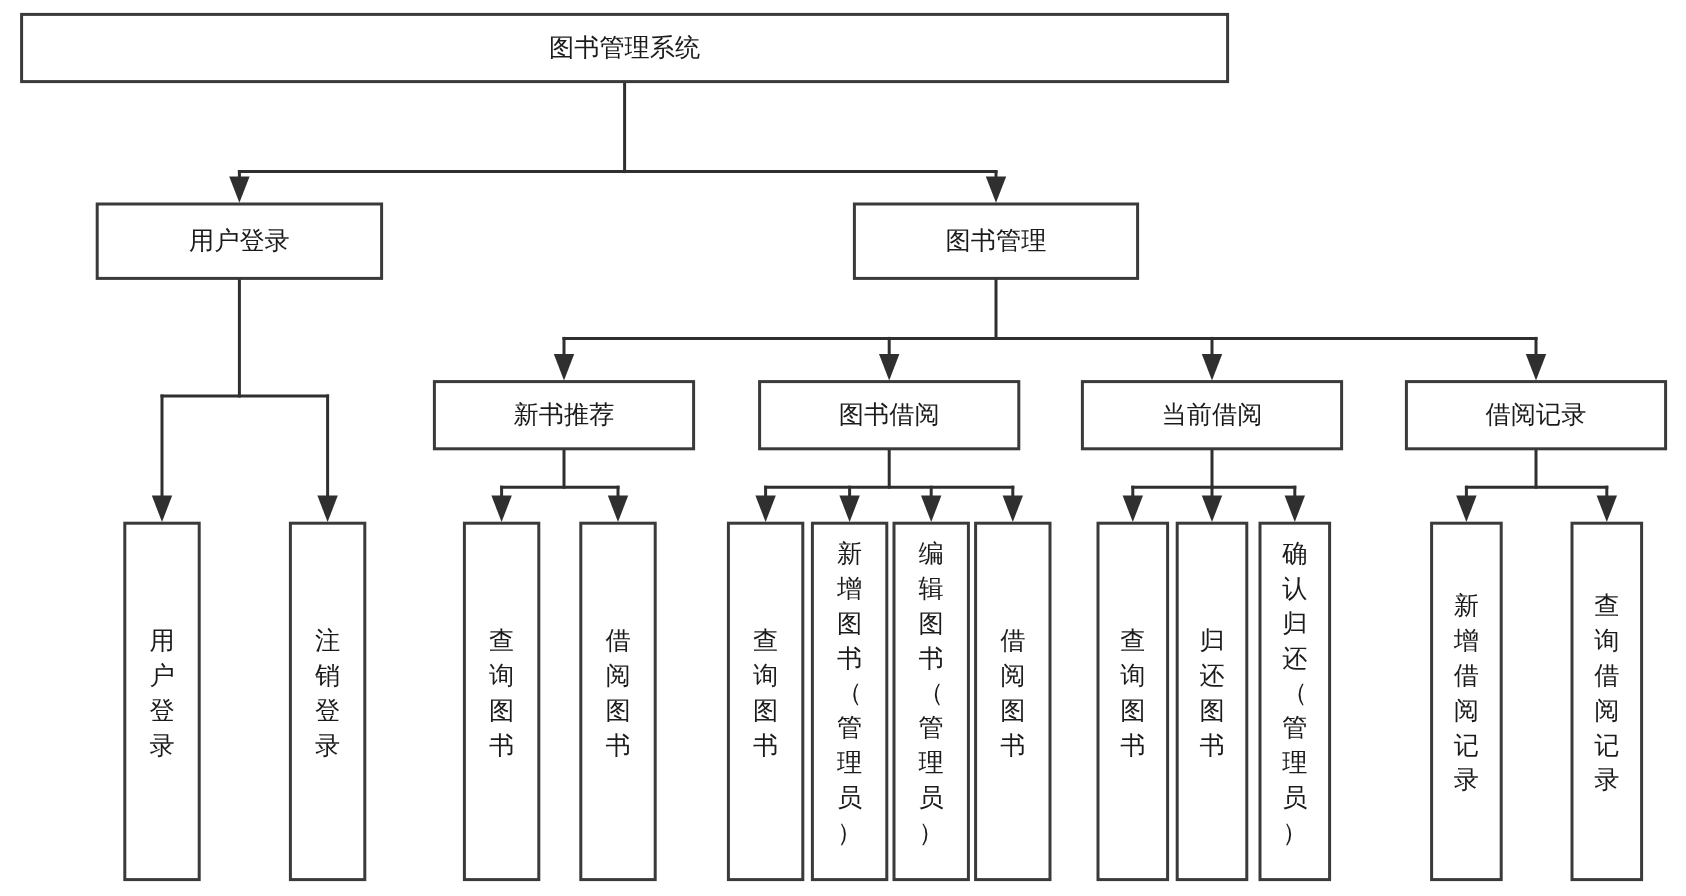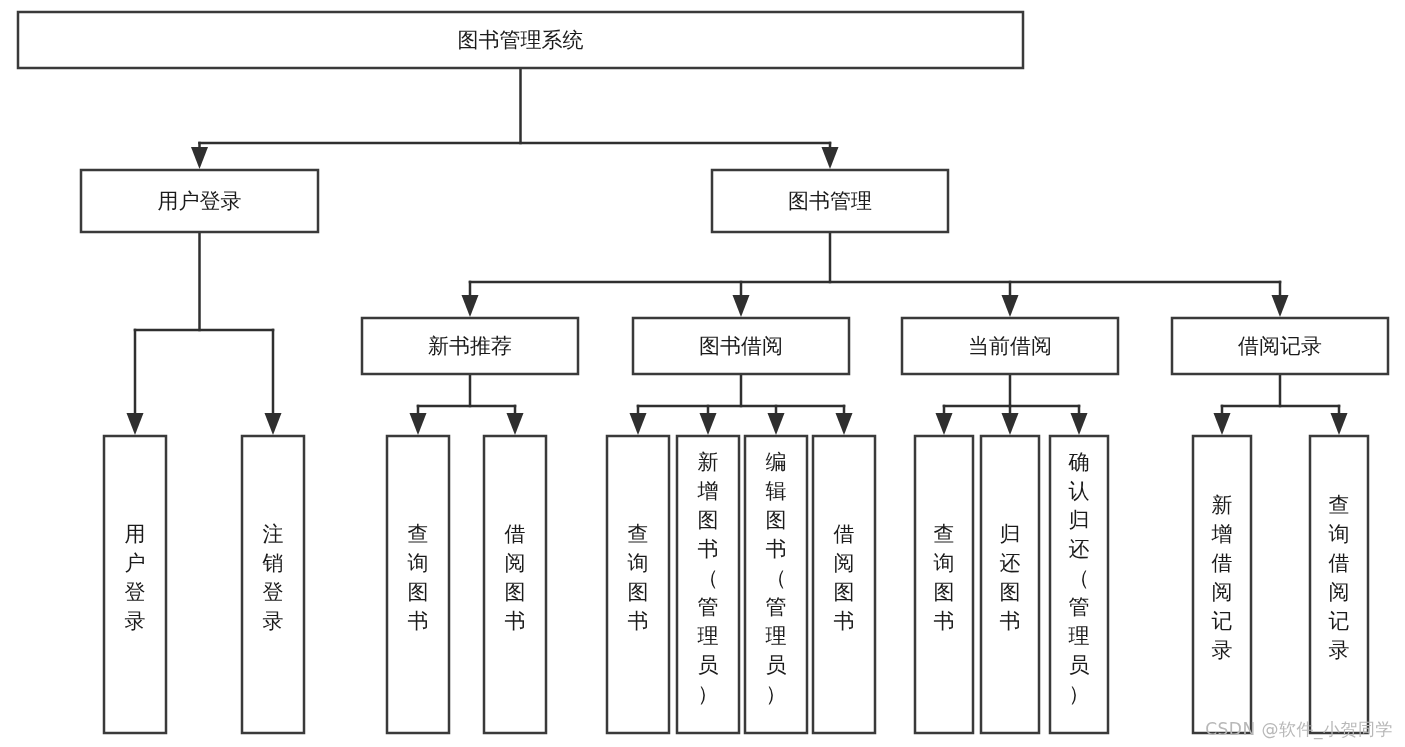--- a/index.html
+++ b/index.html
@@ -201,14 +201,13 @@
         <g>
           <rect class="node-box" x="1193" y="436" width="58" height="297"></rect>
           <text class="node-label-v" x="1222" y="512"><tspan x="1222" dy="0">新</tspan><tspan x="1222" dy="29">增</tspan><tspan x="1222" dy="29">借</tspan><tspan x="1222" dy="29">阅</tspan><tspan x="1222" dy="29">记</tspan><tspan x="1222" dy="29">录</tspan></text>
         </g>
         <g>
           <rect class="node-box" x="1310" y="436" width="58" height="297"></rect>
           <text class="node-label-v" x="1339" y="512"><tspan x="1339" dy="0">查</tspan><tspan x="1339" dy="29">询</tspan><tspan x="1339" dy="29">借</tspan><tspan x="1339" dy="29">阅</tspan><tspan x="1339" dy="29">记</tspan><tspan x="1339" dy="29">录</tspan></text>
         </g>
       </g>
   </svg>
-  <div class="watermark">CSDN @软件_小贺同学</div>
 </div>
 
 </body></html>

